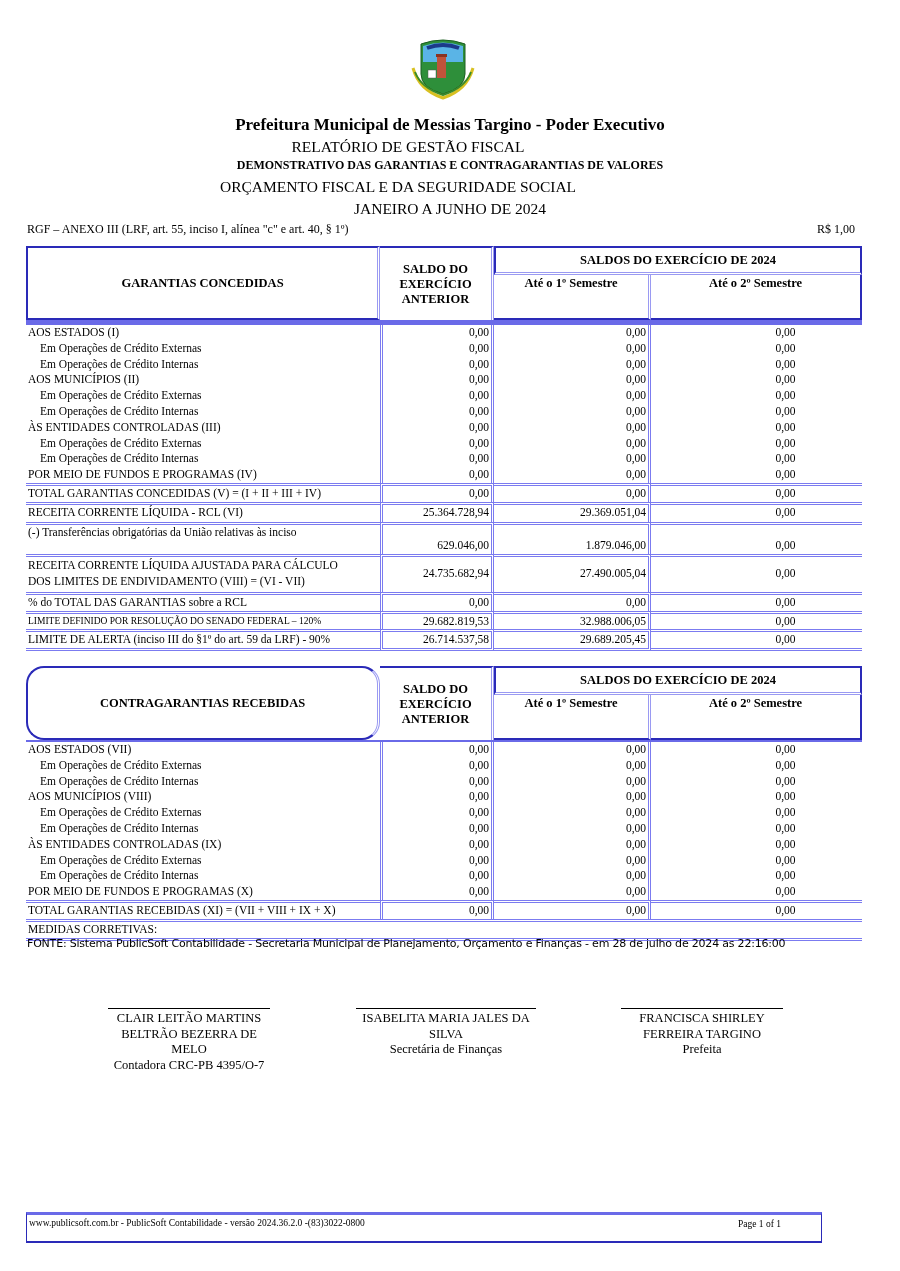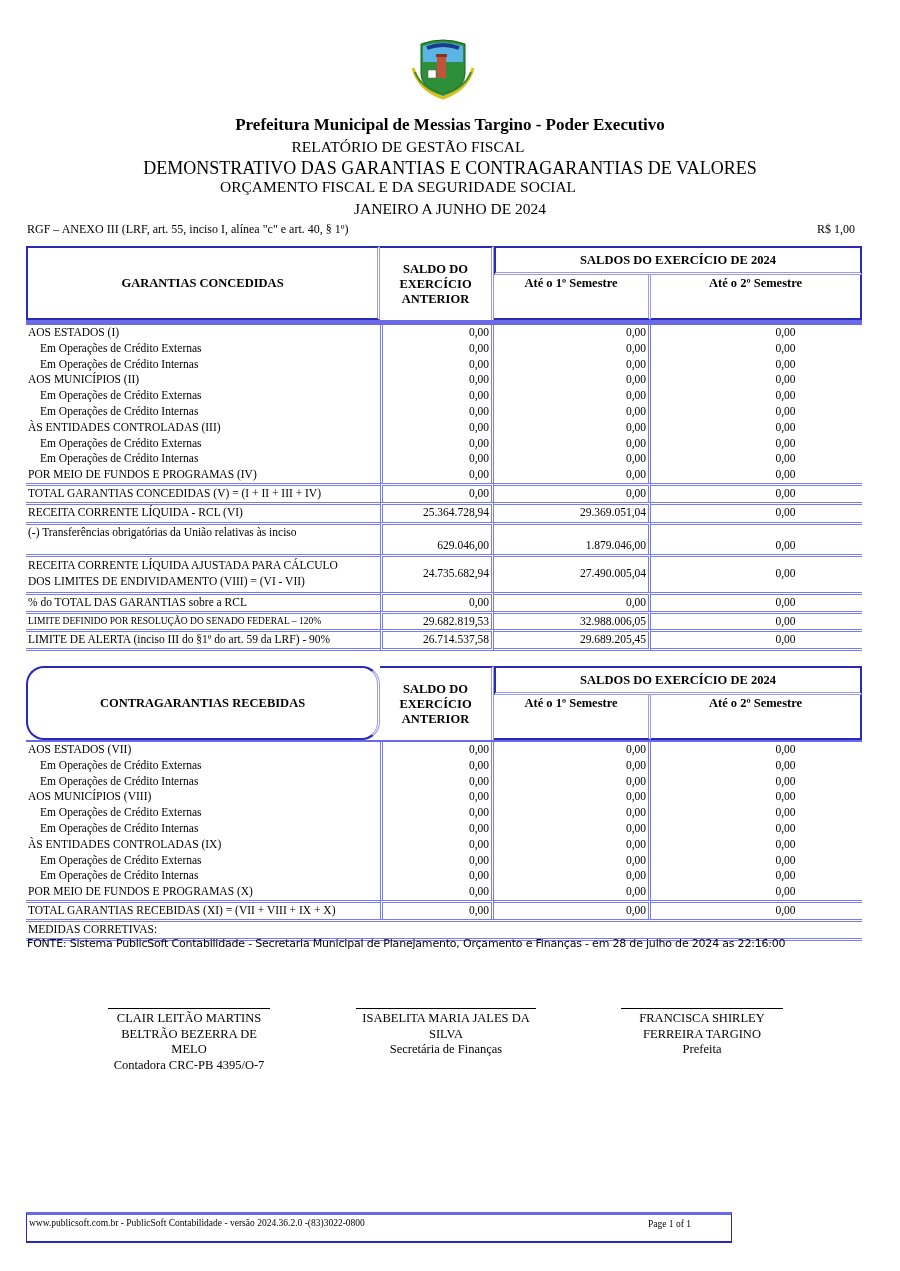--- a/index.html
+++ b/index.html
@@ -2,21 +2,21 @@
 <html><head>
 <meta charset="utf-8">
 <style>
   html, body { margin: 0; padding: 0; background: #ffffff; }
   body { width: 900px; height: 1271px; position: relative; font-family: "Liberation Serif", serif; color: #000; overflow: hidden; }
   .abs { position: absolute; }
   .center { text-align: center; }
   #logo { left: 409px; top: 38px; width: 68px; height: 62px; }
   .h1 { top: 115px; left: 0; width: 900px; font-size: 17px; font-weight: bold; }
   .h2 { top: 138px; left: 0; width: 816px; font-size: 15.5px; }
-  .h3 { top: 158px; left: 0; width: 900px; font-size: 18px; font-weight: normal; }
+  .h3 { top: 158px; left: 0; width: 900px; font-size: 12px; font-weight: bold; }
   .h4 { top: 178px; left: 0; width: 796px; font-size: 15.5px; }
   .h5 { top: 200px; left: 0; width: 900px; font-size: 15.5px; }
   .annex { top: 222px; left: 27px; font-size: 12px; }
   .currency { top: 222px; right: 45px; font-size: 12px; }
 
   table.rgf { position: absolute; left: 26px; border-collapse: separate; border-spacing: 0; font-size: 11.5px; table-layout: fixed; }
   table.rgf td { padding: 0 2px; white-space: nowrap; line-height: 15.8px; }
   .col1 { width: 354px; }
   .col2 { width: 114px; }
   .col3 { width: 157px; }
@@ -26,21 +26,21 @@
   .vb { border-left: 3px double #7b7bf0; }
   .vbr { border-right: 3px double #7b7bf0; }
   .ind { padding-left: 14px !important; }
   tr.sep td { border-top: 3px double #7b7bf0; }
   .hdr { height: 68px; border: 2px solid #2a2ab8; }
   .hdrbar td { height: 0; border-top: 5px solid #6a6ae8; padding: 0; line-height: 0; }
   th { font-weight: bold; font-size: 12.5px; }
   .fonte { top: 937px; left: 27px; font-family: "DejaVu Sans", sans-serif; font-size: 11px; letter-spacing: -0.2px; }
   .sig { top: 1008px; font-size: 12.5px; line-height: 15.5px; text-align: center; }
   .sigline { border-top: 1px solid #000; margin: 0 auto 2px; }
-  .footer { left: 26px; top: 1212px; width: 706px; border-top: 3px solid #6a6ae8; border-left: 1px solid #2a2ab8; border-right: 1px solid #2a2ab8; border-bottom: 2px solid #2a2ab8; font-size: 9.5px; line-height: 12px; padding: 2px 2px; box-sizing: border-box; height: 31px; }
+  .footer { left: 26px; top: 1212px; width: 796px; border-top: 3px solid #6a6ae8; border-left: 1px solid #2a2ab8; border-right: 1px solid #2a2ab8; border-bottom: 2px solid #2a2ab8; font-size: 9.5px; line-height: 12px; padding: 2px 2px; box-sizing: border-box; height: 31px; }
   .footer .pg { position: absolute; right: 40px; top: 3px; margin-left: 24px; }
 </style>
 </head>
 <body>
 
 <div id="logo" class="abs">
   <svg width="68" height="62" viewBox="0 0 68 62">
     <path d="M12 6 Q34 -2 56 6 L56 36 Q56 50 34 56 Q12 50 12 36 Z" fill="#2e8f3a" stroke="#1b5e20" stroke-width="1"></path>
     <path d="M14 8 Q34 1 54 8 L54 24 L14 24 Z" fill="#5ab4e6"></path>
     <path d="M18 10 Q34 4 50 10" stroke="#1b3a8a" stroke-width="4" fill="none"></path>

